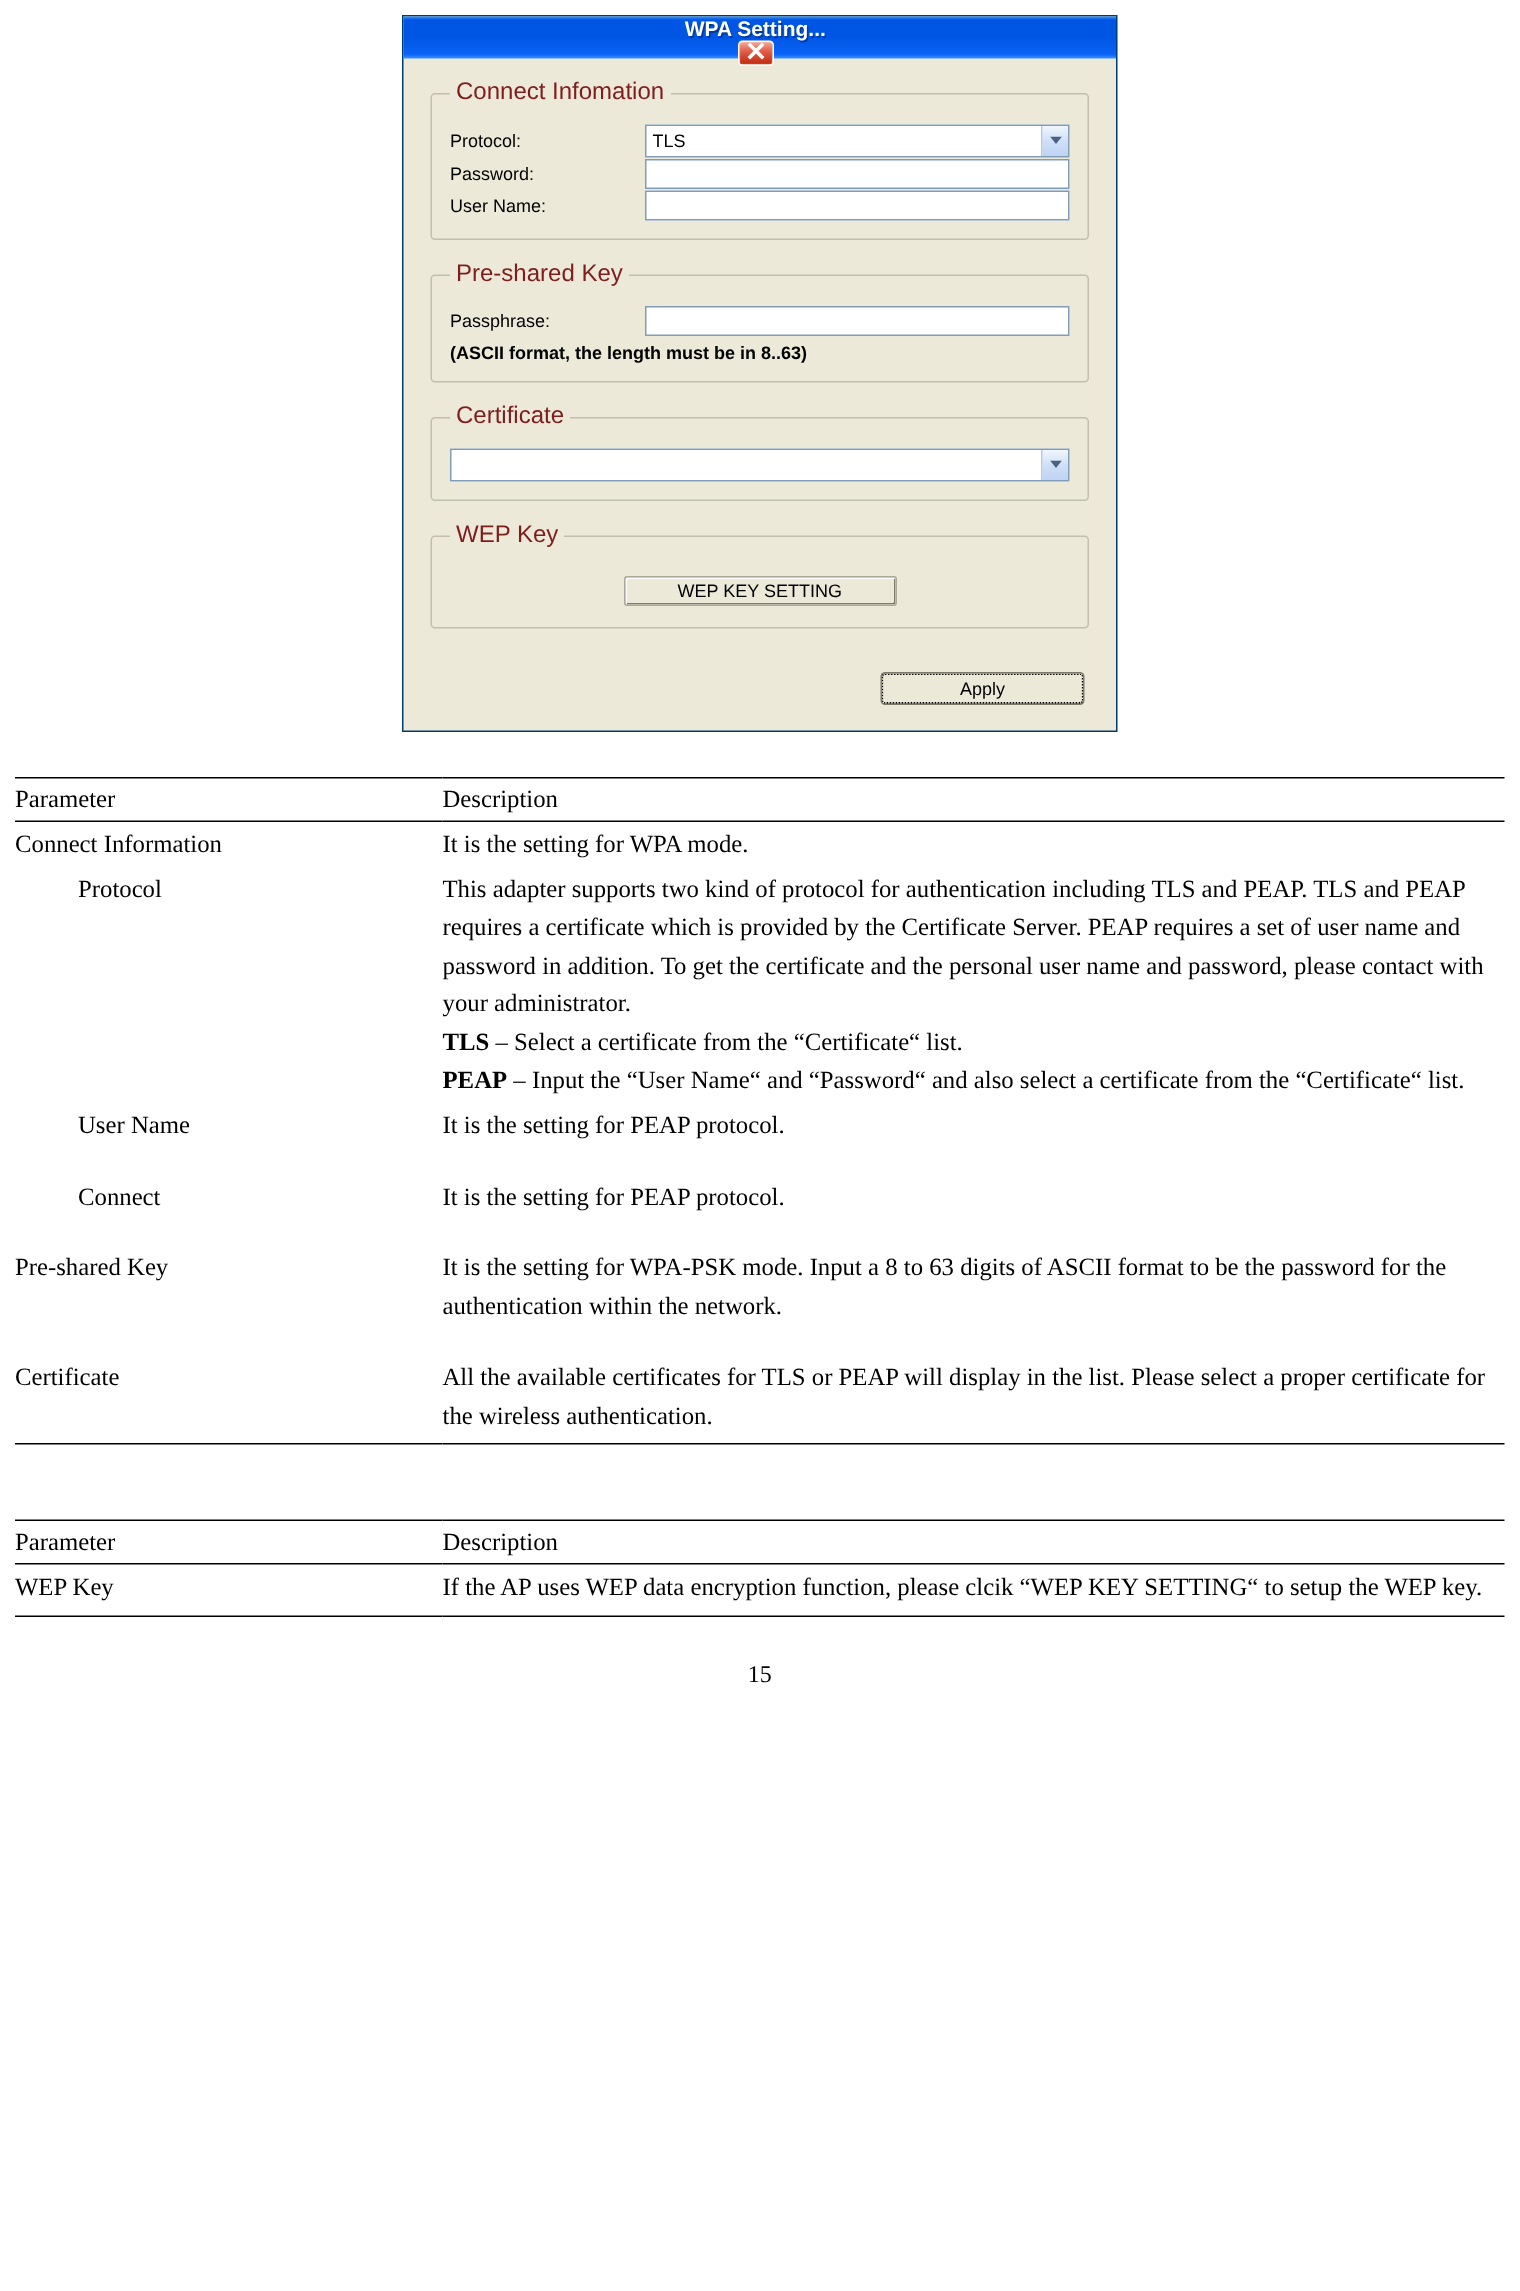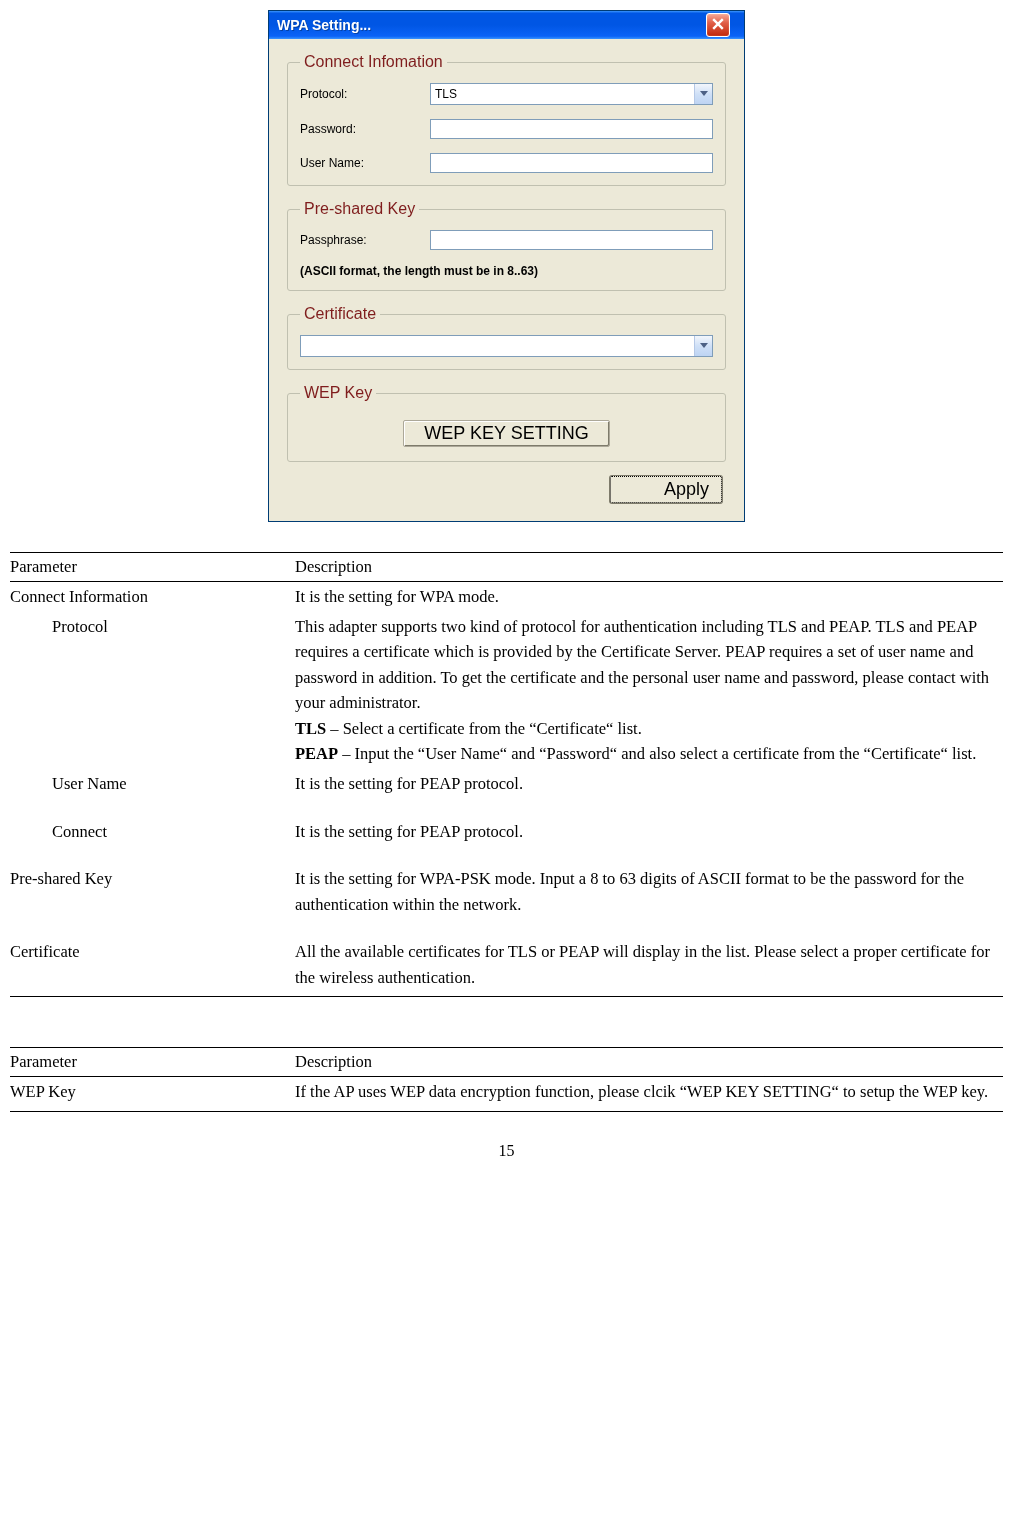--- a/index.html
+++ b/index.html
@@ -27,20 +27,21 @@
     font-size: 12px;
     color: #000;
   }
   .titlebar {
     height: 28px;
     background: linear-gradient(to bottom,#3a95ff 0%,#0056e4 8%,#0056e4 50%,#0b63f7 90%,#3a95ff 100%);
     display: flex;
     align-items: center;
     justify-content: space-between;
     padding: 0 14px 0 8px;
+    flex-direction: column;
   }
   .titlebar-title {
     color: #fff;
     font-weight: bold;
     font-size: 14px;
     text-shadow: 1px 1px 0 rgba(0,0,0,.3);
   }
   .close-btn {
     width: 22px; height: 22px;
     background: linear-gradient(to bottom,#f7a996,#e15f49 40%,#c1280a);
@@ -60,21 +61,21 @@
     padding: 12px 12px 12px 12px;
   }
   fieldset.group legend {
     font-size: 16px;
     padding: 0 4px;
     color: #7f1d1d;
   }
   .row {
     display: flex;
     align-items: center;
-    margin-bottom: 14px;
+    margin-bottom: 1px;
   }
   .row:last-child { margin-bottom: 0; }
   .lbl {
     width: 130px;
   }
   .txt, .sel {
     flex: 1;
     height: 20px;
     border: 1px solid #7f9db9;
     background: #fff;
@@ -110,42 +111,43 @@
     font-weight: bold;
   }
   .cert-sel .sel-wrap { width: 100%; }
   .wep-row {
     display: flex;
     justify-content: center;
     padding: 6px 0 2px;
   }
   .btn {
     font-family: Tahoma, Arial, sans-serif;
-    font-size: 18px;
+    font-size: 12px;
     padding: 2px 20px;
     background: #ece9d8;
     border: 1px solid #aca899;
     border-radius: 2px;
     box-shadow: inset 1px 1px 0 #fff, inset -1px -1px 0 #7e7b6b;
-    text-align: right;
+    text-align: center;
     min-width: 140px;
   }
   .footer-row {
     display: flex;
     justify-content: flex-end;
     padding: 0 4px 4px 0;
   }
   .apply-btn {
     min-width: 86px;
-    padding: 2px 12px;
+    padding: 2px 23px;
     border: 1px dotted #000;
     outline: 2px solid #ece9d8;
     outline-offset: -3px;
     background: #ece9d8;
     box-shadow: 0 0 0 1px #7e7b6b, inset 1px 1px 0 #fff;
+    margin-top: 16px;
   }
 
   
   .doc-table {
     width: 100%;
     border-collapse: collapse;
     font-size: 16.5px;
     margin-top: 6px;
   }
   .doc-table th {

